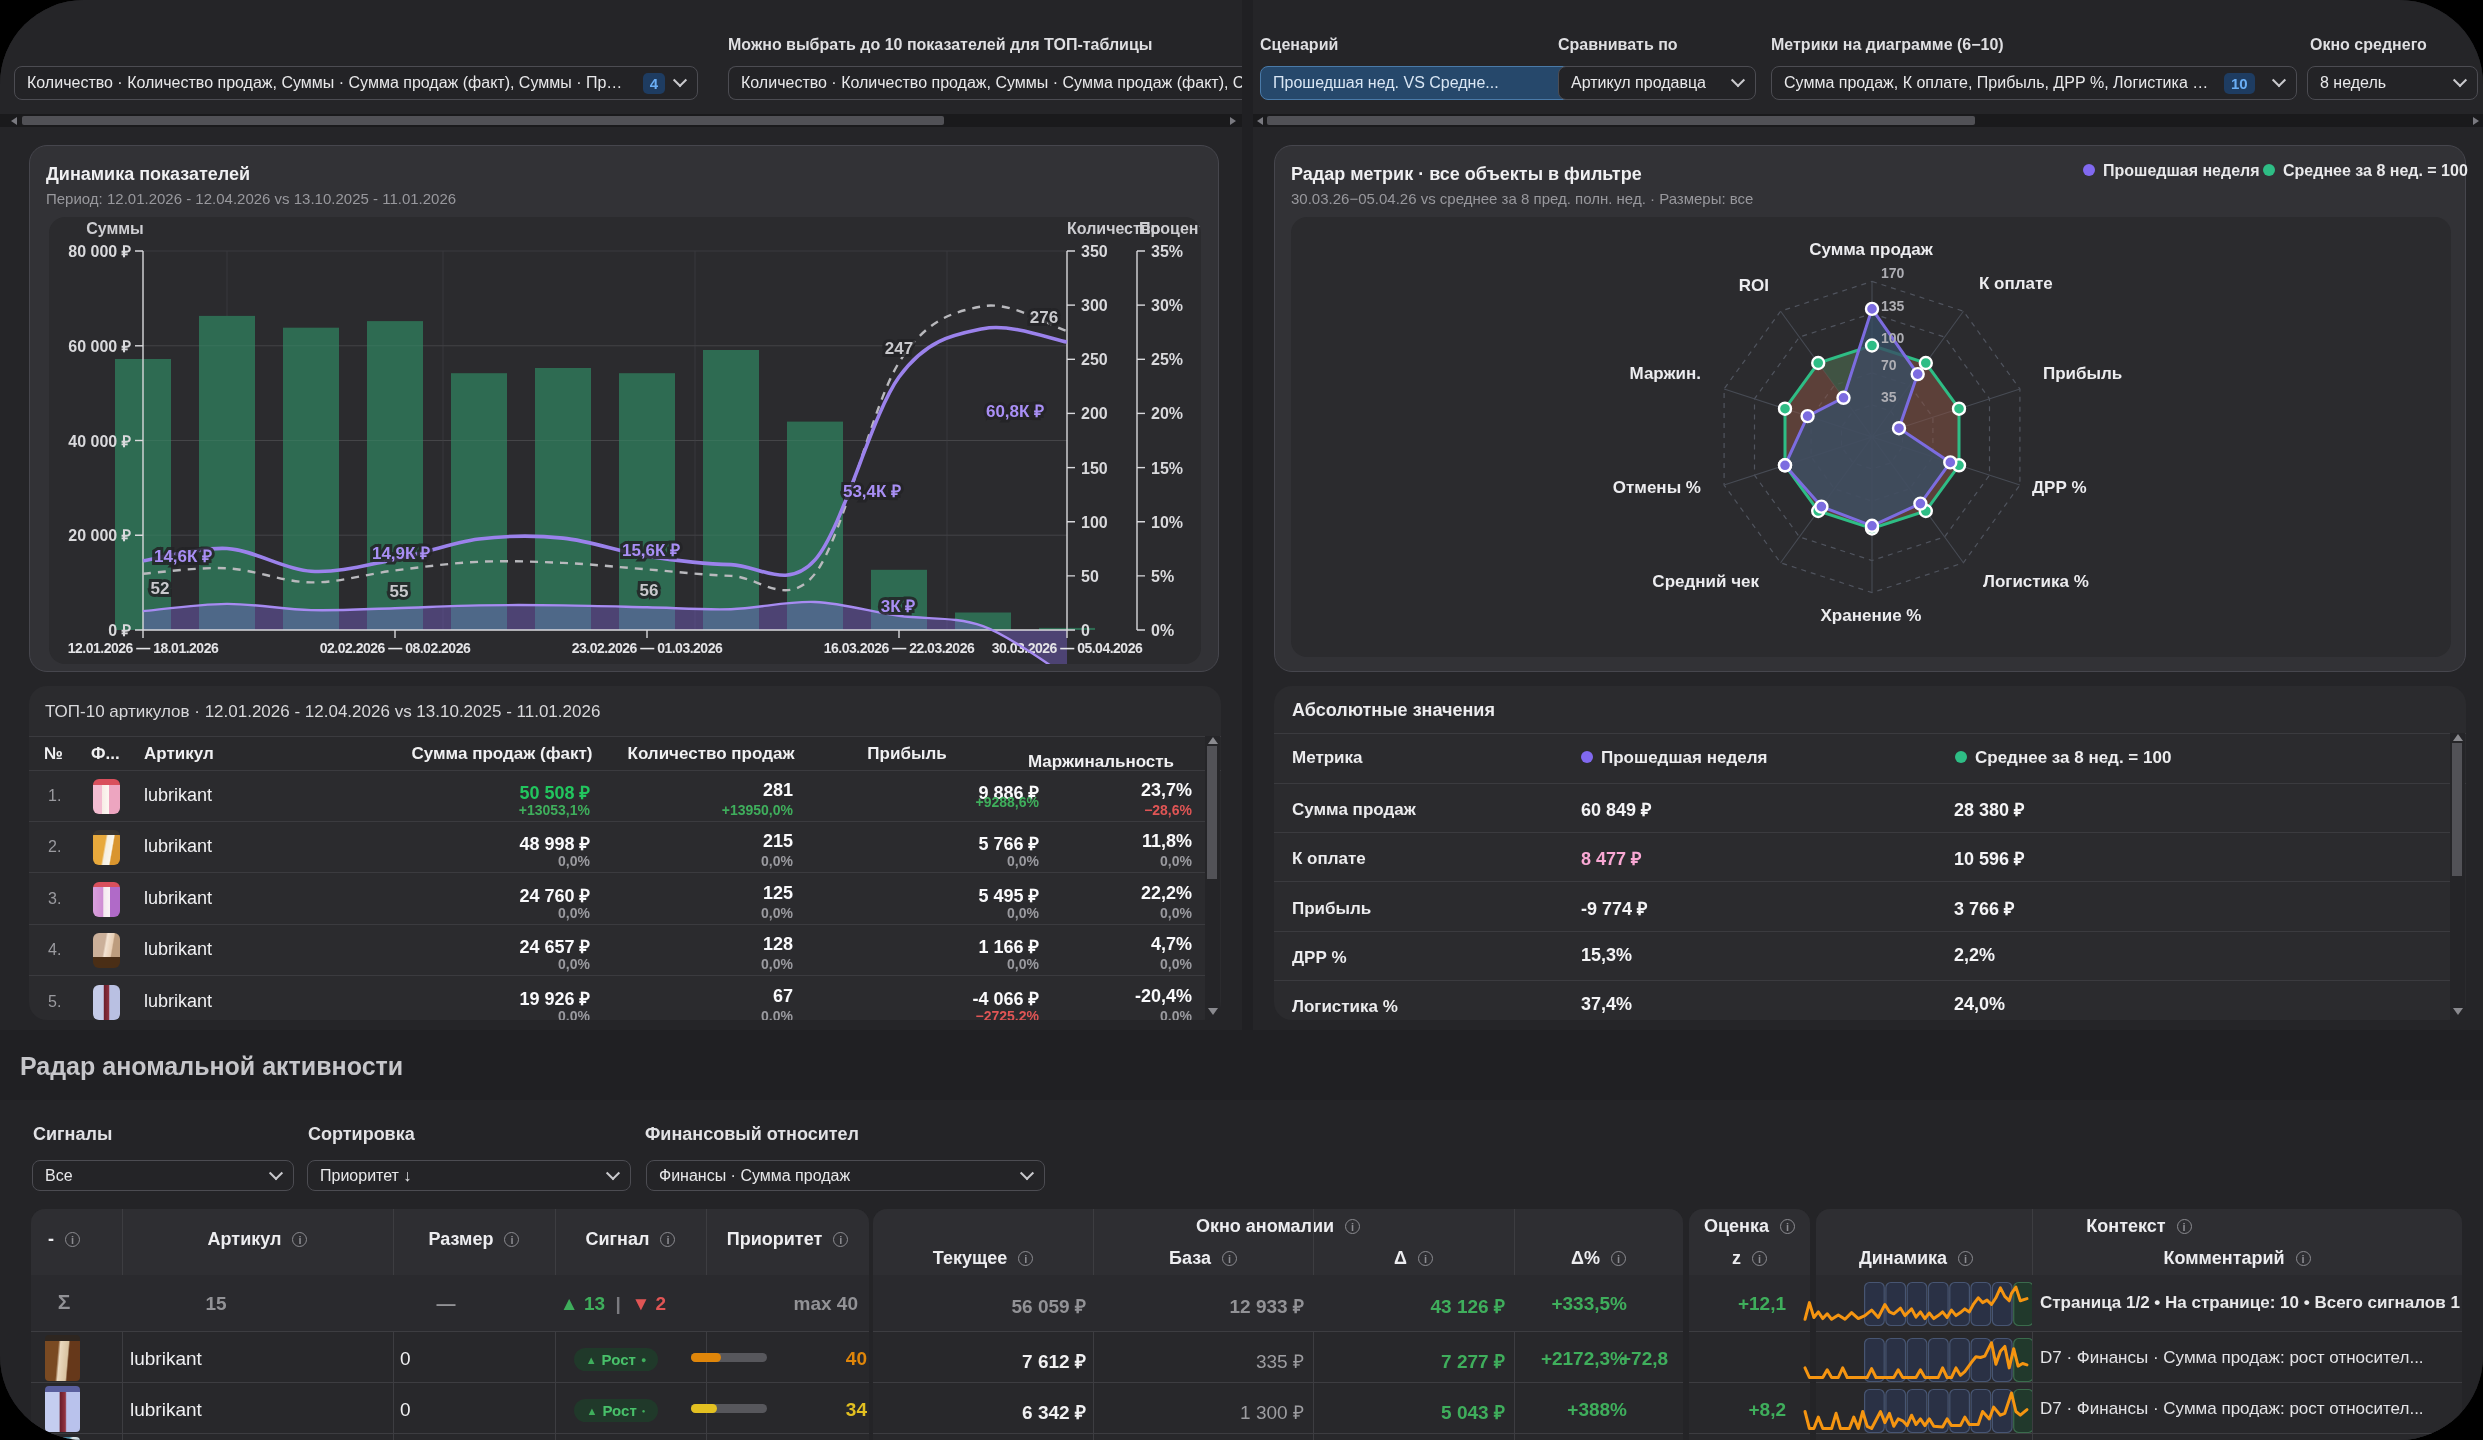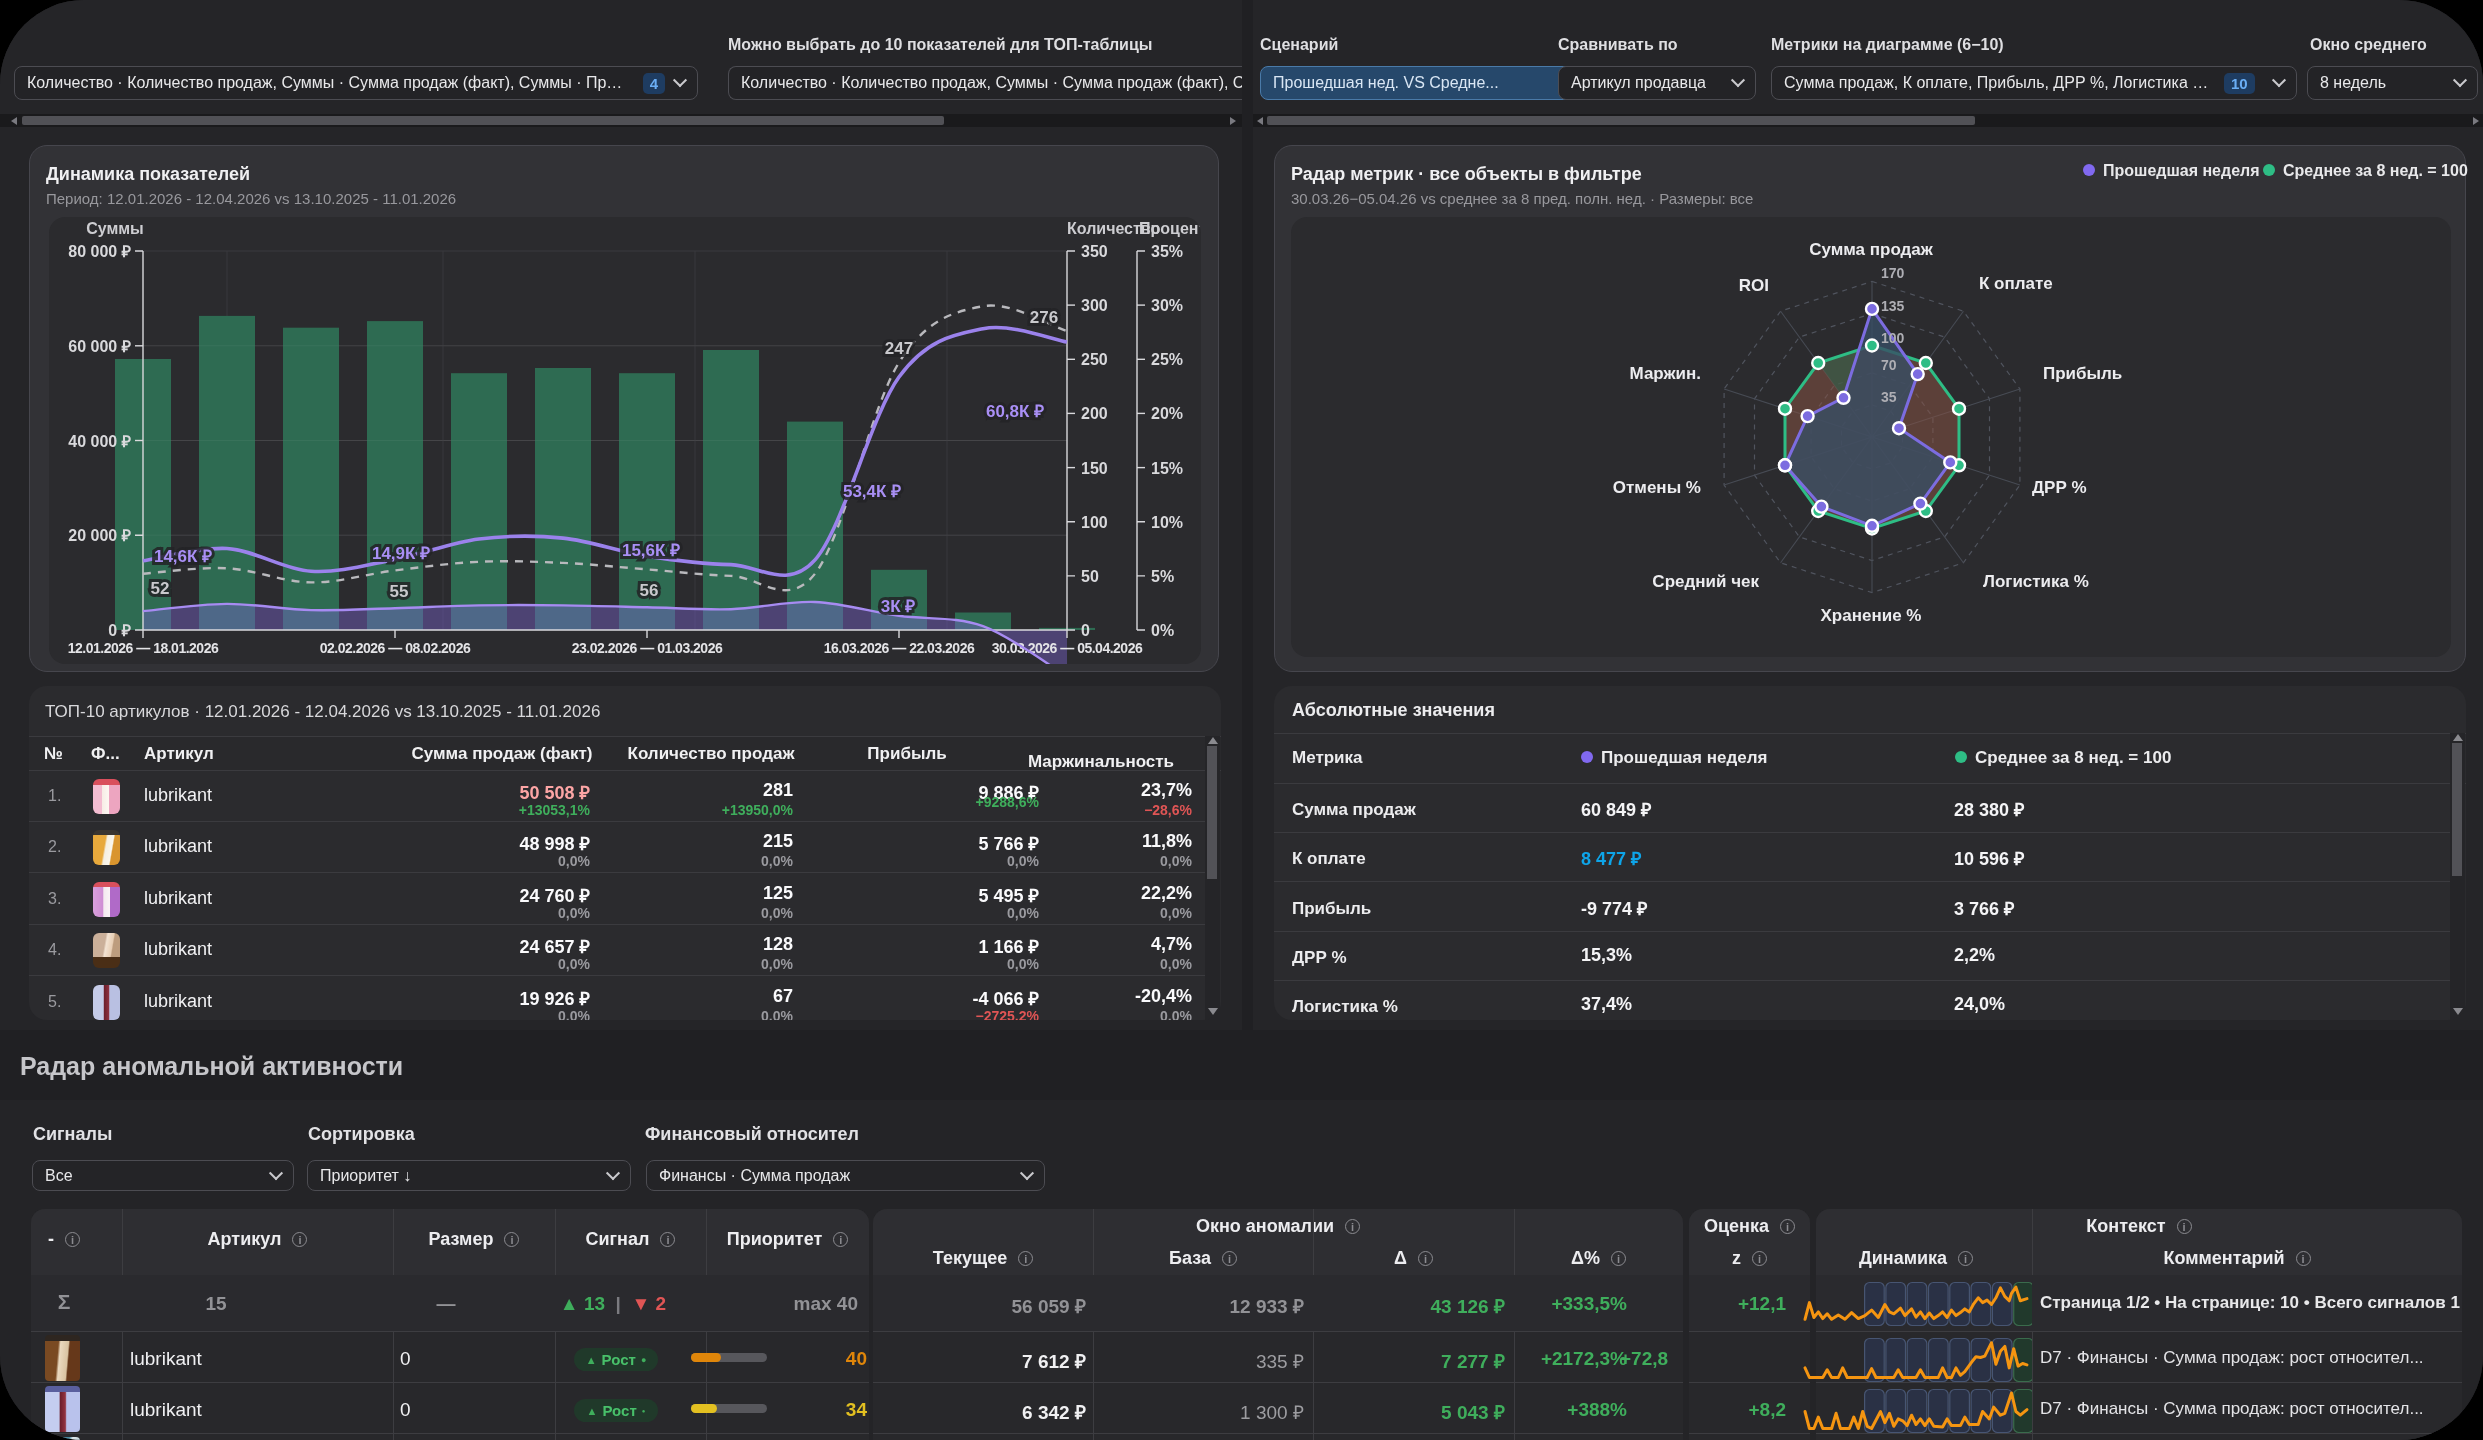--- a/index.html
+++ b/index.html
@@ -224,21 +224,21 @@
 <div class="abs th10" style="left:62px;top:8px;">Ф...</div>
 <div class="abs th10" style="left:115px;top:8px;">Артикул</div>
 <div class="abs th10" style="left:323px;top:8px;width:300px;text-align:center;">Сумма продаж (факт)</div>
 <div class="abs th10" style="left:532px;top:8px;width:300px;text-align:center;">Количество продаж</div>
 <div class="abs th10" style="left:728px;top:8px;width:300px;text-align:center;">Прибыль</div>
 <div class="abs th10" style="left:922px;top:16px;width:300px;text-align:center;">Маржинальность</div>
 <div class="abs" style="left:0;top:35px;width:1176px;height:51px;border-bottom:1px solid #3b3b3f;">
           <div class="abs gray" style="left:19px;top:16px;font-size:16px;">1.</div>
           <div class="abs ph1" style="left:64px;top:8px;width:27px;height:35px;border-radius:6px;"></div>
           <div class="abs" style="left:115px;top:14px;font-size:18px;color:#f2f2f4;">lubrikant</div>
-          <div class="abs" style="left:361px;top:9px;width:200px;text-align:right;font-size:18px;font-weight:bold;color:#fca5a5;">50&nbsp;508&nbsp;₽</div>
+          <div class="abs" style="left:361px;top:9px;width:200px;text-align:right;font-size:18px;font-weight:bold;color:#22c55e;">50&nbsp;508&nbsp;₽</div>
           <div class="abs green" style="left:361px;top:31px;width:200px;text-align:right;font-size:14px;font-weight:bold;">+13053,1%</div>
           <div class="abs" style="left:564px;top:9px;width:200px;text-align:right;font-size:18px;font-weight:bold;color:#fafafc;">281</div>
           <div class="abs green" style="left:564px;top:31px;width:200px;text-align:right;font-size:14px;font-weight:bold;">+13950,0%</div>
           <div class="abs" style="left:810px;top:9px;width:200px;text-align:right;font-size:18px;font-weight:bold;color:#fafafc;">9&nbsp;886&nbsp;₽</div>
           <div class="abs green" style="left:810px;top:23px;width:200px;text-align:right;font-size:14px;font-weight:bold;">+9288,6%</div>
           <div class="abs" style="left:963px;top:9px;width:200px;text-align:right;font-size:18px;font-weight:bold;color:#fafafc;">23,7%</div>
           <div class="abs red" style="left:963px;top:31px;width:200px;text-align:right;font-size:14px;font-weight:bold;">−28,6%</div>
         </div>
         <div class="abs" style="left:0;top:86.4px;width:1176px;height:51px;border-bottom:1px solid #3b3b3f;">
           <div class="abs gray" style="left:19px;top:16px;font-size:16px;">2.</div>
@@ -373,21 +373,21 @@
 <div class="abs" style="left:18px;top:15px;font-size:17px;font-weight:bold;color:#ececee;">Метрика</div>
 <div class="abs" style="left:307px;top:15px;font-size:17px;font-weight:bold;color:#ececee;"><span class="dot" style="background:#8169f0;"></span>Прошедшая неделя</div>
 <div class="abs" style="left:681px;top:15px;font-size:17px;font-weight:bold;color:#ececee;"><span class="dot" style="background:#2ebd85;"></span>Среднее за 8 нед. = 100</div>
 <div class="abs" style="left:0;top:51px;width:1176px;height:49px;border-bottom:1px solid #3b3b3f;">
           <div class="abs" style="left:18px;top:16px;font-size:17px;font-weight:bold;color:#ececee;">Сумма продаж</div>
           <div class="abs" style="left:307px;top:13px;font-size:18px;font-weight:bold;color:#f4f4f6;">60&nbsp;849&nbsp;₽</div>
           <div class="abs" style="left:680px;top:13px;font-size:18px;font-weight:bold;color:#f4f4f6;">28&nbsp;380&nbsp;₽</div>
         </div>
         <div class="abs" style="left:0;top:100px;width:1176px;height:49px;border-bottom:1px solid #3b3b3f;">
           <div class="abs" style="left:18px;top:16px;font-size:17px;font-weight:bold;color:#ececee;">К оплате</div>
-          <div class="abs" style="left:307px;top:13px;font-size:18px;font-weight:bold;color:#0ea5e9;">8&nbsp;477&nbsp;₽</div>
+          <div class="abs" style="left:307px;top:13px;font-size:18px;font-weight:bold;color:#f9a8d4;">8&nbsp;477&nbsp;₽</div>
           <div class="abs" style="left:680px;top:13px;font-size:18px;font-weight:bold;color:#f4f4f6;">10&nbsp;596&nbsp;₽</div>
         </div>
         <div class="abs" style="left:0;top:150px;width:1176px;height:49px;border-bottom:1px solid #3b3b3f;">
           <div class="abs" style="left:18px;top:16px;font-size:17px;font-weight:bold;color:#ececee;">Прибыль</div>
           <div class="abs" style="left:307px;top:13px;font-size:18px;font-weight:bold;color:#f4f4f6;">-9&nbsp;774&nbsp;₽</div>
           <div class="abs" style="left:680px;top:13px;font-size:18px;font-weight:bold;color:#f4f4f6;">3&nbsp;766&nbsp;₽</div>
         </div>
         <div class="abs" style="left:0;top:199px;width:1176px;height:49px;border-bottom:1px solid #3b3b3f;">
           <div class="abs" style="left:18px;top:16px;font-size:17px;font-weight:bold;color:#ececee;">ДРР %</div>
           <div class="abs" style="left:307px;top:13px;font-size:18px;font-weight:bold;color:#f4f4f6;">15,3%</div>

